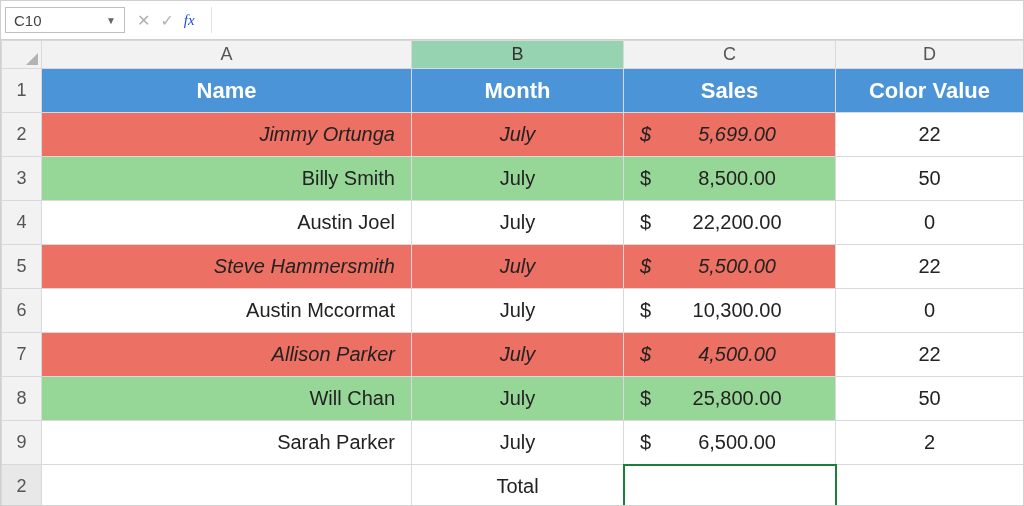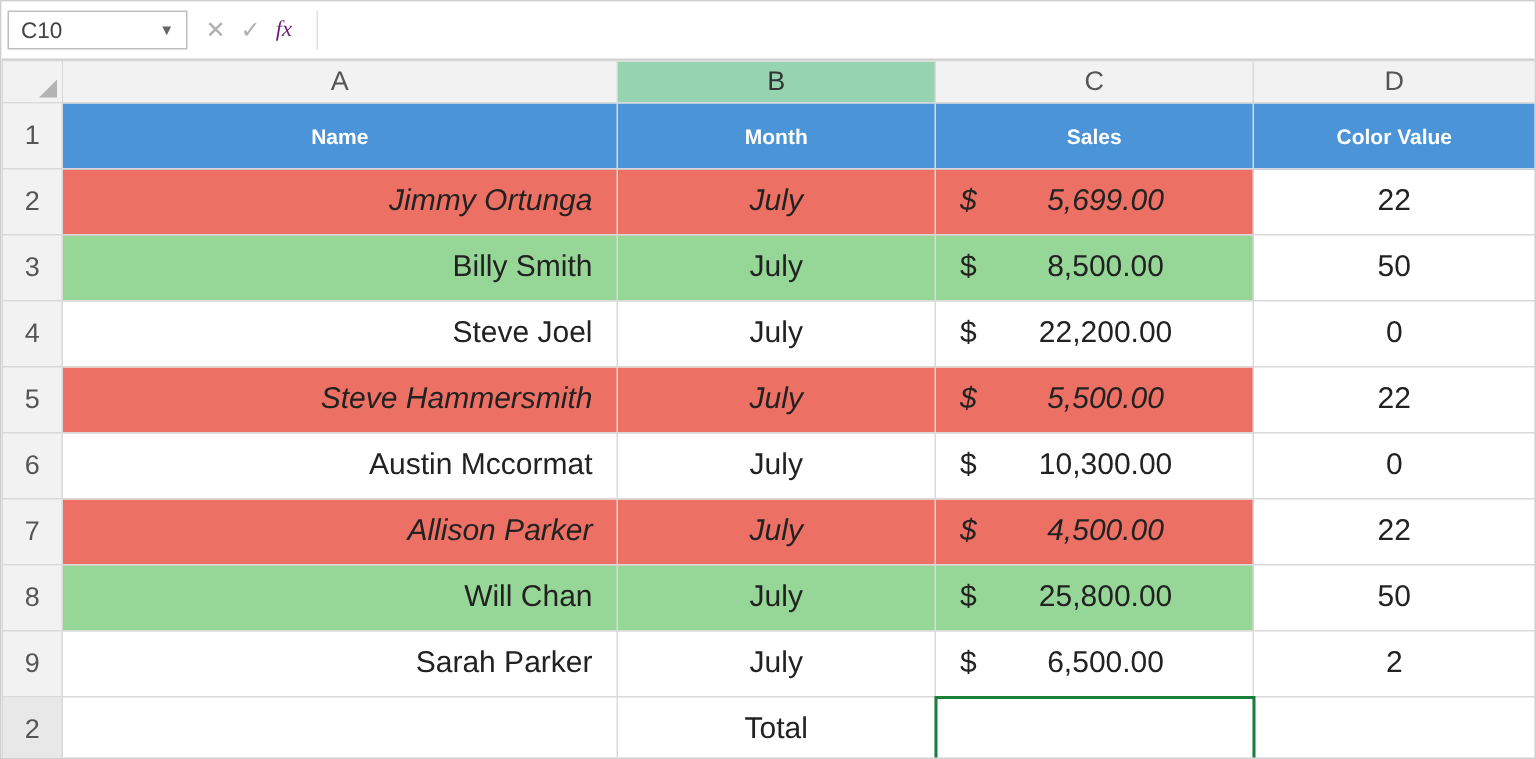--- a/index.html
+++ b/index.html
@@ -50,21 +50,21 @@
     gap: 10px;
     padding: 0 8px;
     color: #b0b0b0;
     font-size: 16px;
   }
   .fn-btns span { cursor: default; }
   .fx-label {
     font-style: italic;
     font-family: "Times New Roman", serif;
     font-size: 15px;
-    color: #701a75;
+    color: #1d4ed8;
     margin-right: 8px;
   }
   .formula-input {
     flex: 1;
     height: 26px;
     border: none;
     border-left: 1px solid #e0e0e0;
     padding: 0 8px;
     font-size: 15px;
     outline: none;
@@ -127,21 +127,21 @@
   col.cCorner { width: 40px; }
   col.cA { width: 370px; }
   col.cB { width: 212px; }
   col.cC { width: 212px; }
   col.cD { width: 188px; }
 
   
   .cell { padding: 0 16px; height: 100%; display: flex; align-items: center; }
   .cell.center { justify-content: center; text-align: center; }
   .cell.right { justify-content: flex-end; text-align: right; }
-  .hdrRow td { background: #4b94d8; color: #fff; font-weight: bold; font-size: 14px; }
+  .hdrRow td { background: #4b94d8; color: #fff; font-weight: bold; font-size: 22px; }
   .hdrRow td.rowhdr { background: #f2f2f2; color: #555; font-weight: normal; font-size: 18px; }
 
   .fillRed { background: #ec7063; font-style: italic; }
   .fillGreen { background: #96d798; margin-left: 25px; }
   .fillNone { background: #ffffff; }
 
   .saleswrap {
     display: flex;
     justify-content: space-between;
     align-items: center;
@@ -254,21 +254,21 @@
                 <span class="val">8,500.00</span>
               </div>
             </td>
             <td>
               <div class="cell center">50</div>
             </td>
           </tr>
           <tr>
             <td class="rowhdr">4</td>
             <td class="fillNone">
-              <div class="cell right">Steve Joel</div>
+              <div class="cell right">Austin Joel</div>
             </td>
             <td class="fillNone">
               <div class="cell center">July</div>
             </td>
             <td class="fillNone">
               <div class="saleswrap">
                 <span class="cur">$</span>
                 <span class="val">22,200.00</span>
               </div>
             </td>

